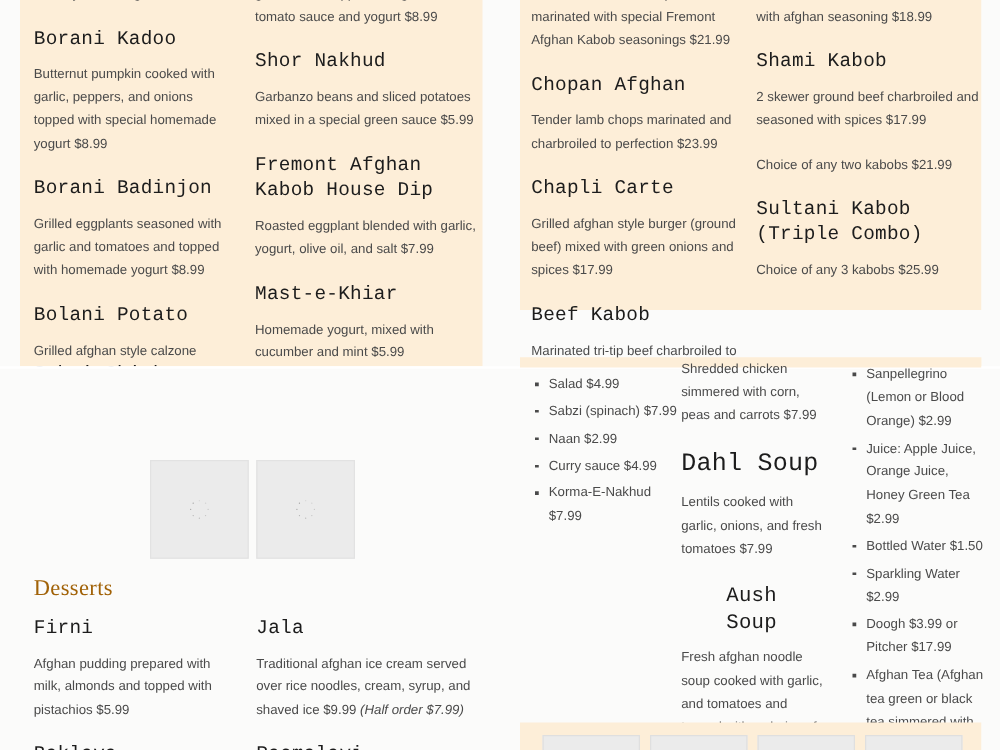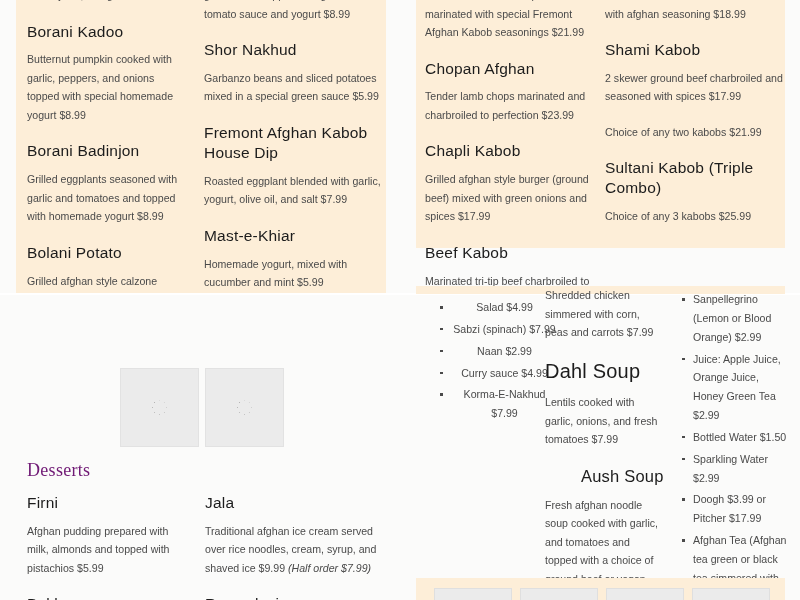--- a/index.html
+++ b/index.html
@@ -28,39 +28,39 @@
     background: #fbfbfa;
   }
   #overlay-sheet-top {
     position: absolute;
     left: 0; top: 0; width: 800px; height: 2px;
     background: #ffffff;
   }
 
   
   .dish-name {
-    font-family: Liberation Sans, sans-serif;
+    font-family: Liberation Mono, monospace;
     font-size: 15.5px;
     font-weight: 400;
     color: #1c1c1c;
     letter-spacing: .2px;
     line-height: 1.28;
     margin-bottom: 9px;
   }
   .dish-desc {
     font-size: 10.6px;
     color: #4a4a4a;
     line-height: 1.75;
     margin-bottom: 17px;
   }
   .dish-desc .half { font-style: italic; margin-top: 20px; }
   .section-title {
     font-family: "Liberation Serif", serif;
     font-size: 18px;
-    color: #701a75;
+    color: #a16207;
     letter-spacing: .3px;
     margin-bottom: 22px;
   }
   .bullet-list { list-style: none; }
   .bullet-list li {
     position: relative;
     padding-left: 13px;
     font-size: 10.6px;
     color: #4a4a4a;
     line-height: 1.78;
@@ -122,21 +122,21 @@
     width: 78px; height: 30px;
     background: #ebebeb;
     border: 1px solid #dfdfdf;
   }
   #sm-1 { left: 434px; }
   #sm-2 { left: 520px; }
   #sm-3 { left: 606px; }
   #sm-4 { left: 692px; }
 
   
-  #alacarte-list { left: 438px; top: 298px; width: 120px; text-align: center; }
+  #alacarte-list { left: 426px; top: 298px; width: 120px; }
 
   #soup-col   { left: 545px; top: 286px; width: 120px; }
   #drinks-col { left: 680px; top: 290px; width: 112px; }
 
   #desserts-title { left: 27px; top: 460px; }
   #ds-col1 { left: 27px;  top: 493px; width: 165px; }
   #ds-col2 { left: 205px; top: 493px; width: 180px; }
 </style>
 </head>
 <body>
@@ -175,21 +175,21 @@
     <div class="dish-name">Dolma</div>
     <div class="dish-desc">Stuffed grape leaves $6.99</div>
   </div>
 
   <div class="col" id="kb-col1">
     <div class="dish-desc">Tender boneless lamb pieces marinated with special Fremont Afghan Kabob seasonings $21.99</div>
 
     <div class="dish-name">Chopan Afghan</div>
     <div class="dish-desc">Tender lamb chops marinated and charbroiled to perfection $23.99</div>
 
-    <div class="dish-name">Chapli Kabob</div>
+    <div class="dish-name">Chapli Carte</div>
     <div class="dish-desc">Grilled afghan style burger (ground beef) mixed with green onions and spices $17.99</div>
 
     <div class="dish-name">Beef Kabob</div>
     <div class="dish-desc">Marinated tri-tip beef charbroiled to perfection $19.99</div>
   </div>
 
   <div class="col" id="kb-col2">
     <div class="dish-desc">Charbroiled chicken breast marinated with afghan seasoning $18.99</div>
 
     <div class="dish-name">Shami Kabob</div>

